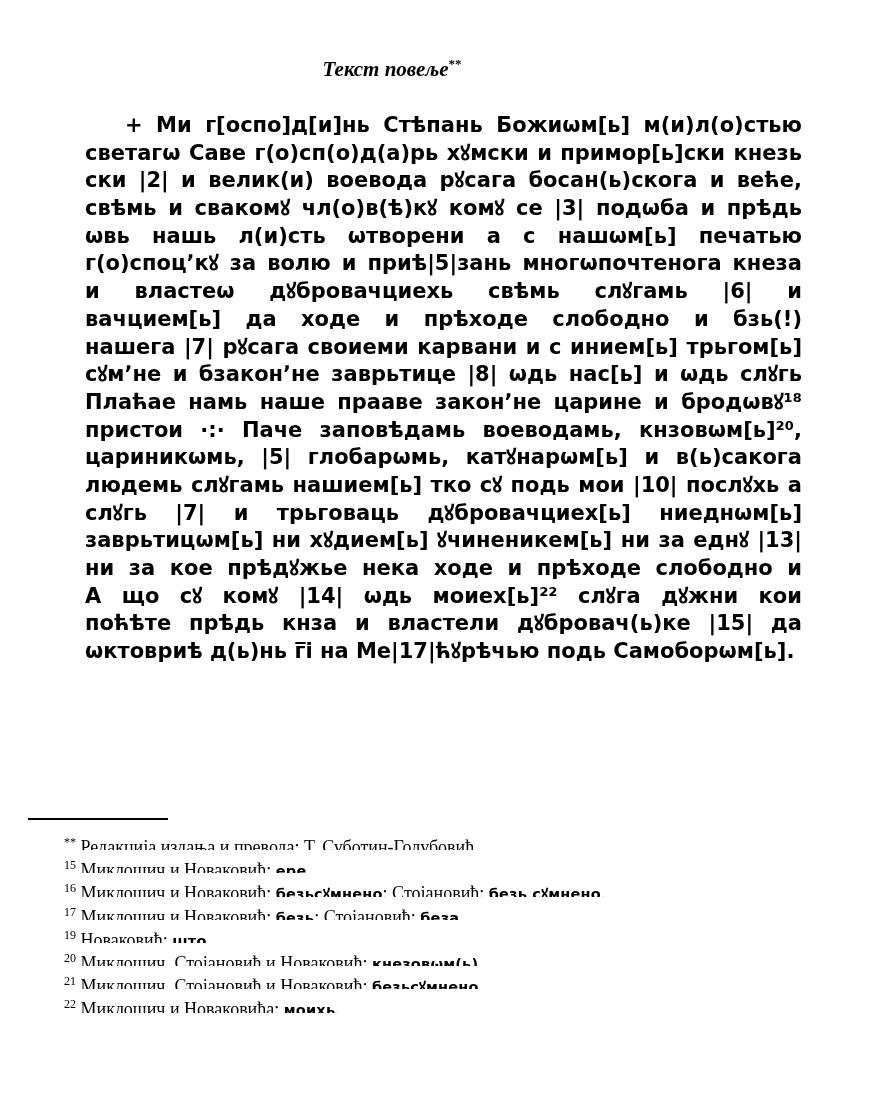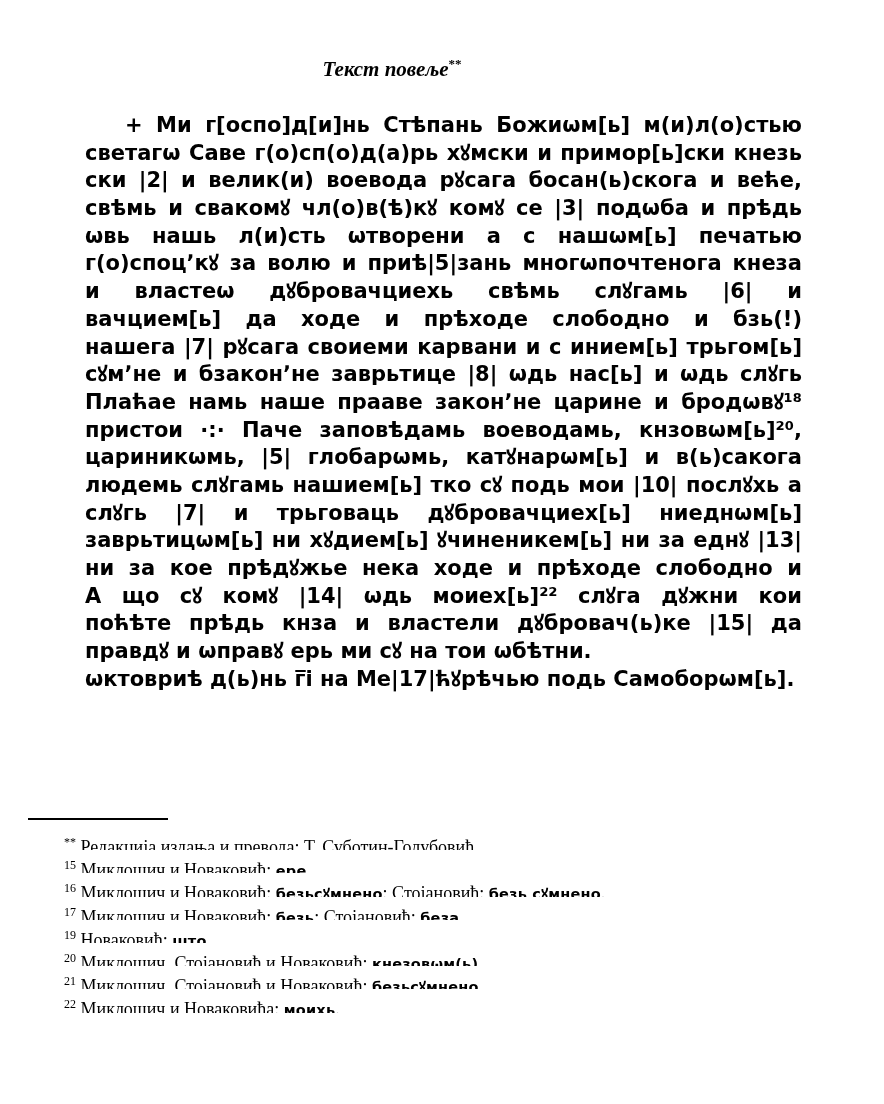--- a/index.html
+++ b/index.html
@@ -63,21 +63,20 @@
         <div class="cline">сꙋмʼне и бзаконʼне заврьтице |8| ѡдь нас[ь] и ѡдь слꙋгь нашиех[ь]:</div>
         <div class="cline">Плаћае намь наше праавe законʼне царине и бродѡвꙋ¹⁸ |9| гдѣ е щоѡ¹⁹</div>
         <div class="cline">пристои ·:· Паче заповѣдамь воеводамь, кнзовѡм[ь]²⁰, жꙋпаном[ь],</div>
         <div class="cline">цариникѡмь, |5| глобарѡмь, катꙋнарѡм[ь] и в(ь)сакога стаѣньѣ</div>
         <div class="cline">людемь слꙋгамь нашием[ь] тко сꙋ подь мои |10| послꙋхь а нѣсꙋ</div>
         <div class="cline">слꙋгь |7| и трьговаць дꙋбровачциех[ь] ниеднѡм[ь] бзаконѡм[ь]</div>
         <div class="cline">заврьтицѡм[ь] ни хꙋдием[ь] ꙋчиненикем[ь] ни за еднꙋ |13| стварь</div>
         <div class="cline">ни за кое прѣдꙋжье нека ходе и прѣходе слободно и бзьсꙋмнено²¹.</div>
         <div class="cline">А що сꙋ комꙋ |14| ѡдь моиех[ь]²² слꙋга дꙋжни кои дꙋбровчане а ви</div>
         <div class="cline">поћѣте прѣдь кнза и властели дꙋбровач(ь)ке |15| да вам[ь] ꙋчине</div>
-        <div class="cline noj">правдꙋ и ѡправꙋ ерь ми сꙋ на тои ѡбѣтни.</div>
         <div class="cline noj">ѡктовриѣ д(ь)нь г̅і на Ме|17|ћꙋрѣчью подь Самоборѡм[ь].</div>
       </div>
   </div>
 
   <div class="footsep"></div>
 
   <div class="footnotes" id="footnotes-list">
       <div class="fn"><sup class="fnm">**</sup> Редакција издања и превода: Т. Суботин-Голубовић.</div>
       <div class="fn"><sup class="fnm">15</sup> Миклошич и Новаковић: <span class="slv">ере</span>.</div>
       <div class="fn"><sup class="fnm">16</sup> Миклошич и Новаковић: <span class="slv">безьсꙋмнено</span>; Стојановић: <span class="slv">безь сꙋмнено</span>.</div>

